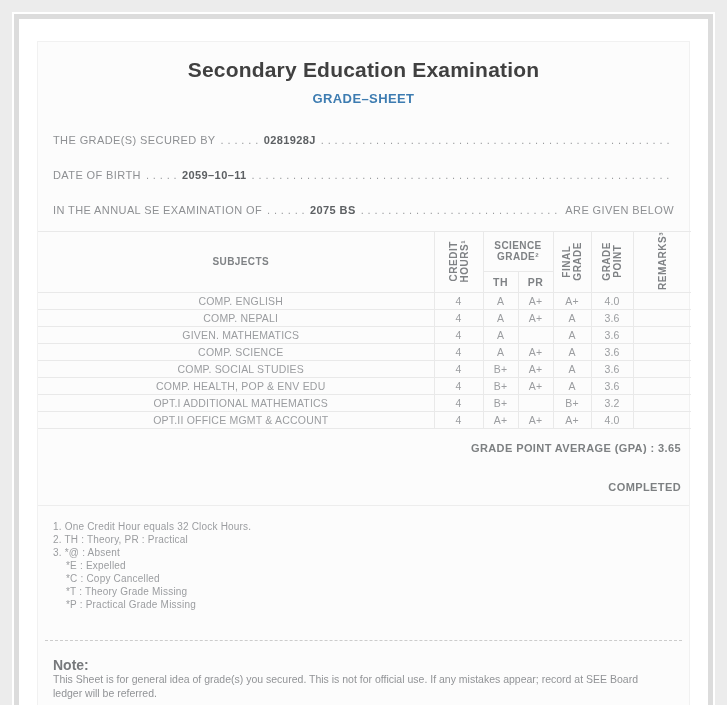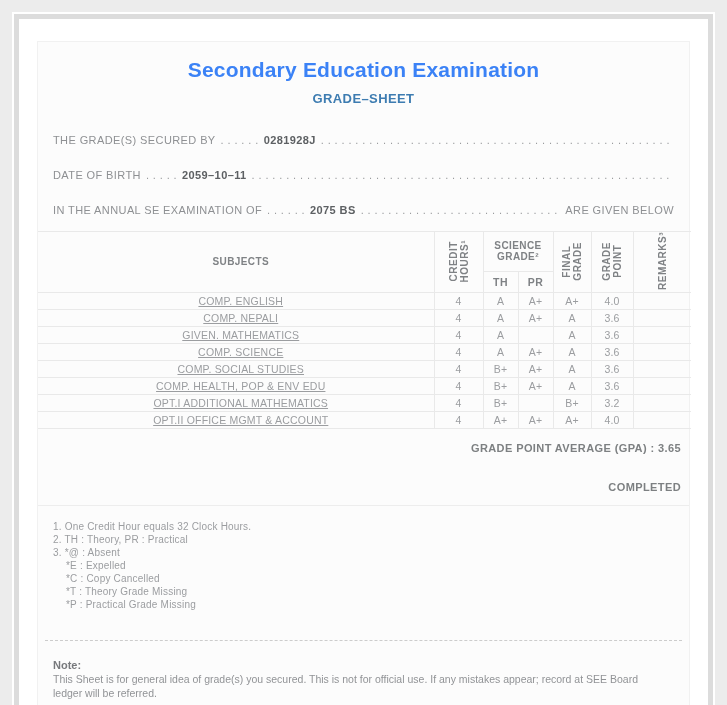--- a/index.html
+++ b/index.html
@@ -24,21 +24,21 @@
     width: 653px;
     min-height: 690px;
     background: #fcfcfc;
     border: 1px solid #f1f1f1;
   }
   .title {
     margin: 16px 0 0 0;
     text-align: center;
     font-size: 21px;
     font-weight: bold;
-    color: #3b82f6;
+    color: #404040;
     letter-spacing: 0.2px;
   }
   .subtitle {
     margin: 9px 0 0 0;
     text-align: center;
     font-size: 13px;
     font-weight: bold;
     color: #3d7cb1;
     letter-spacing: 0.4px;
   }
@@ -96,21 +96,20 @@
     height: 17px;
     font-size: 10.5px;
     color: #9b9da0;
     text-align: center;
     letter-spacing: 0.2px;
   }
   td.subject {
     text-align: left;
     padding-left: 10px;
     color: #8f9194;
-    text-decoration: underline;
   }
 
   .gpa-block {
     text-align: right;
     padding: 13px 8px 11px 8px;
     border-bottom: 1px solid #ededed;
   }
   .gpa-line, .status-line {
     font-size: 11px;
     font-weight: bold;
@@ -129,21 +128,21 @@
   .footnotes div { line-height: 13px; }
   .fn-indent { padding-left: 13px; }
 
   .sep {
     border-top: 1px dashed #cccccc;
     margin: 29px 7px 0 7px;
     height: 0;
   }
   .note { padding: 17px 14px 0 15px; }
   .note-title {
-    font-size: 11px;
+    font-size: 14px;
     font-weight: bold;
     color: #77797c;
     line-height: 14px;
   }
   .note-body {
     font-size: 10.5px;
     color: #919396;
     line-height: 14px;
     padding-right: 10px;
   }

